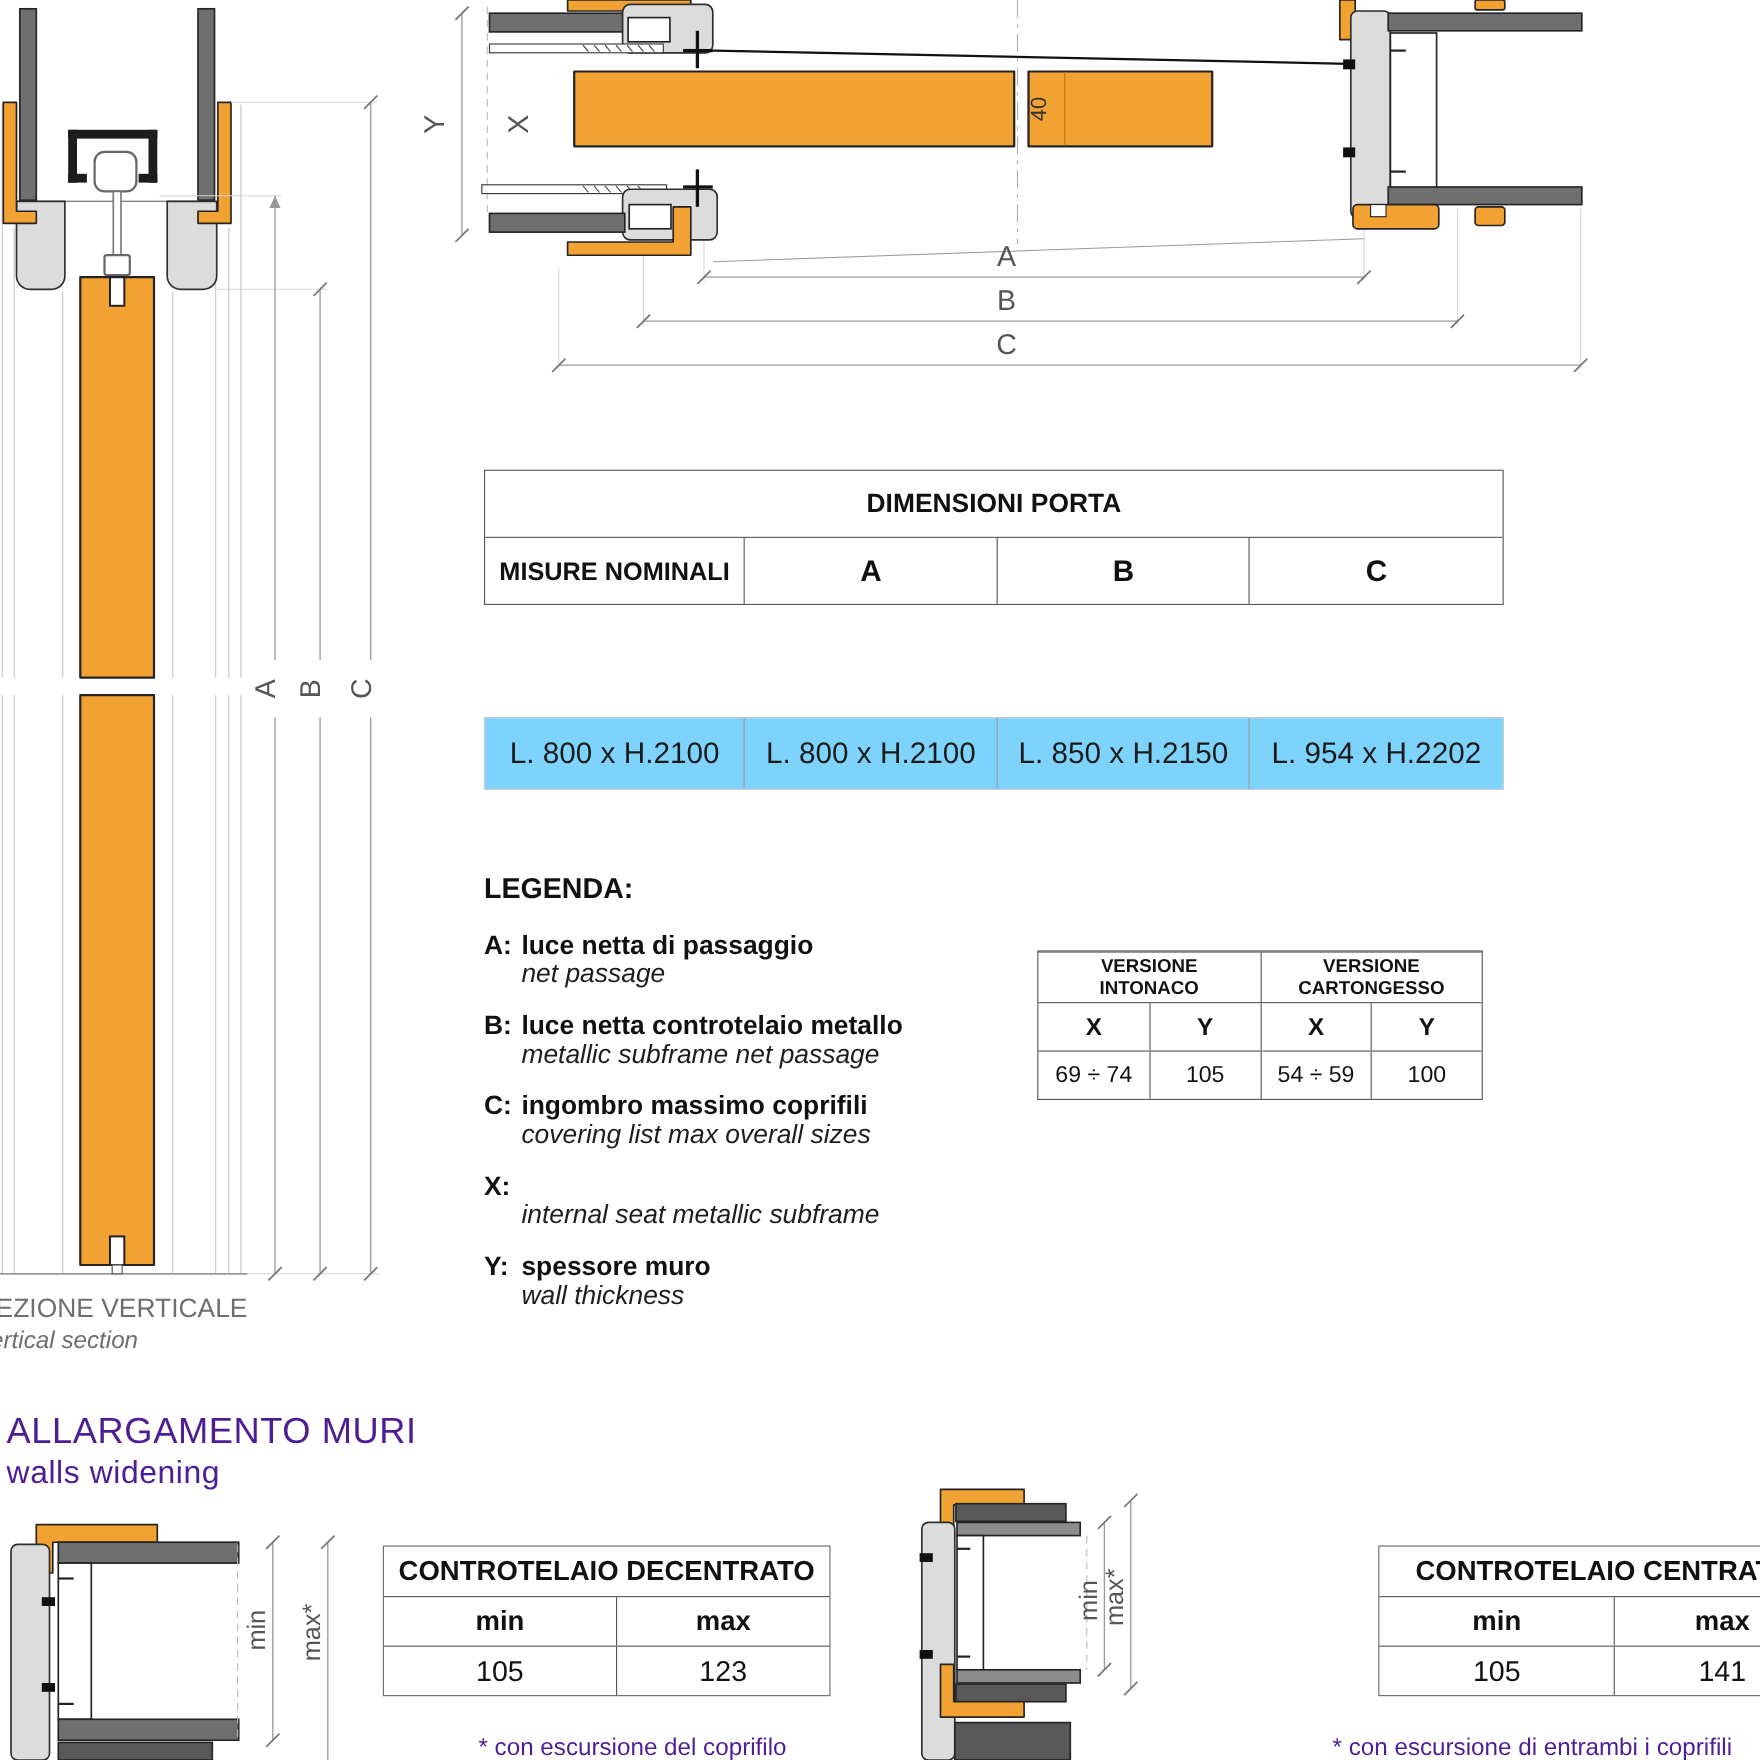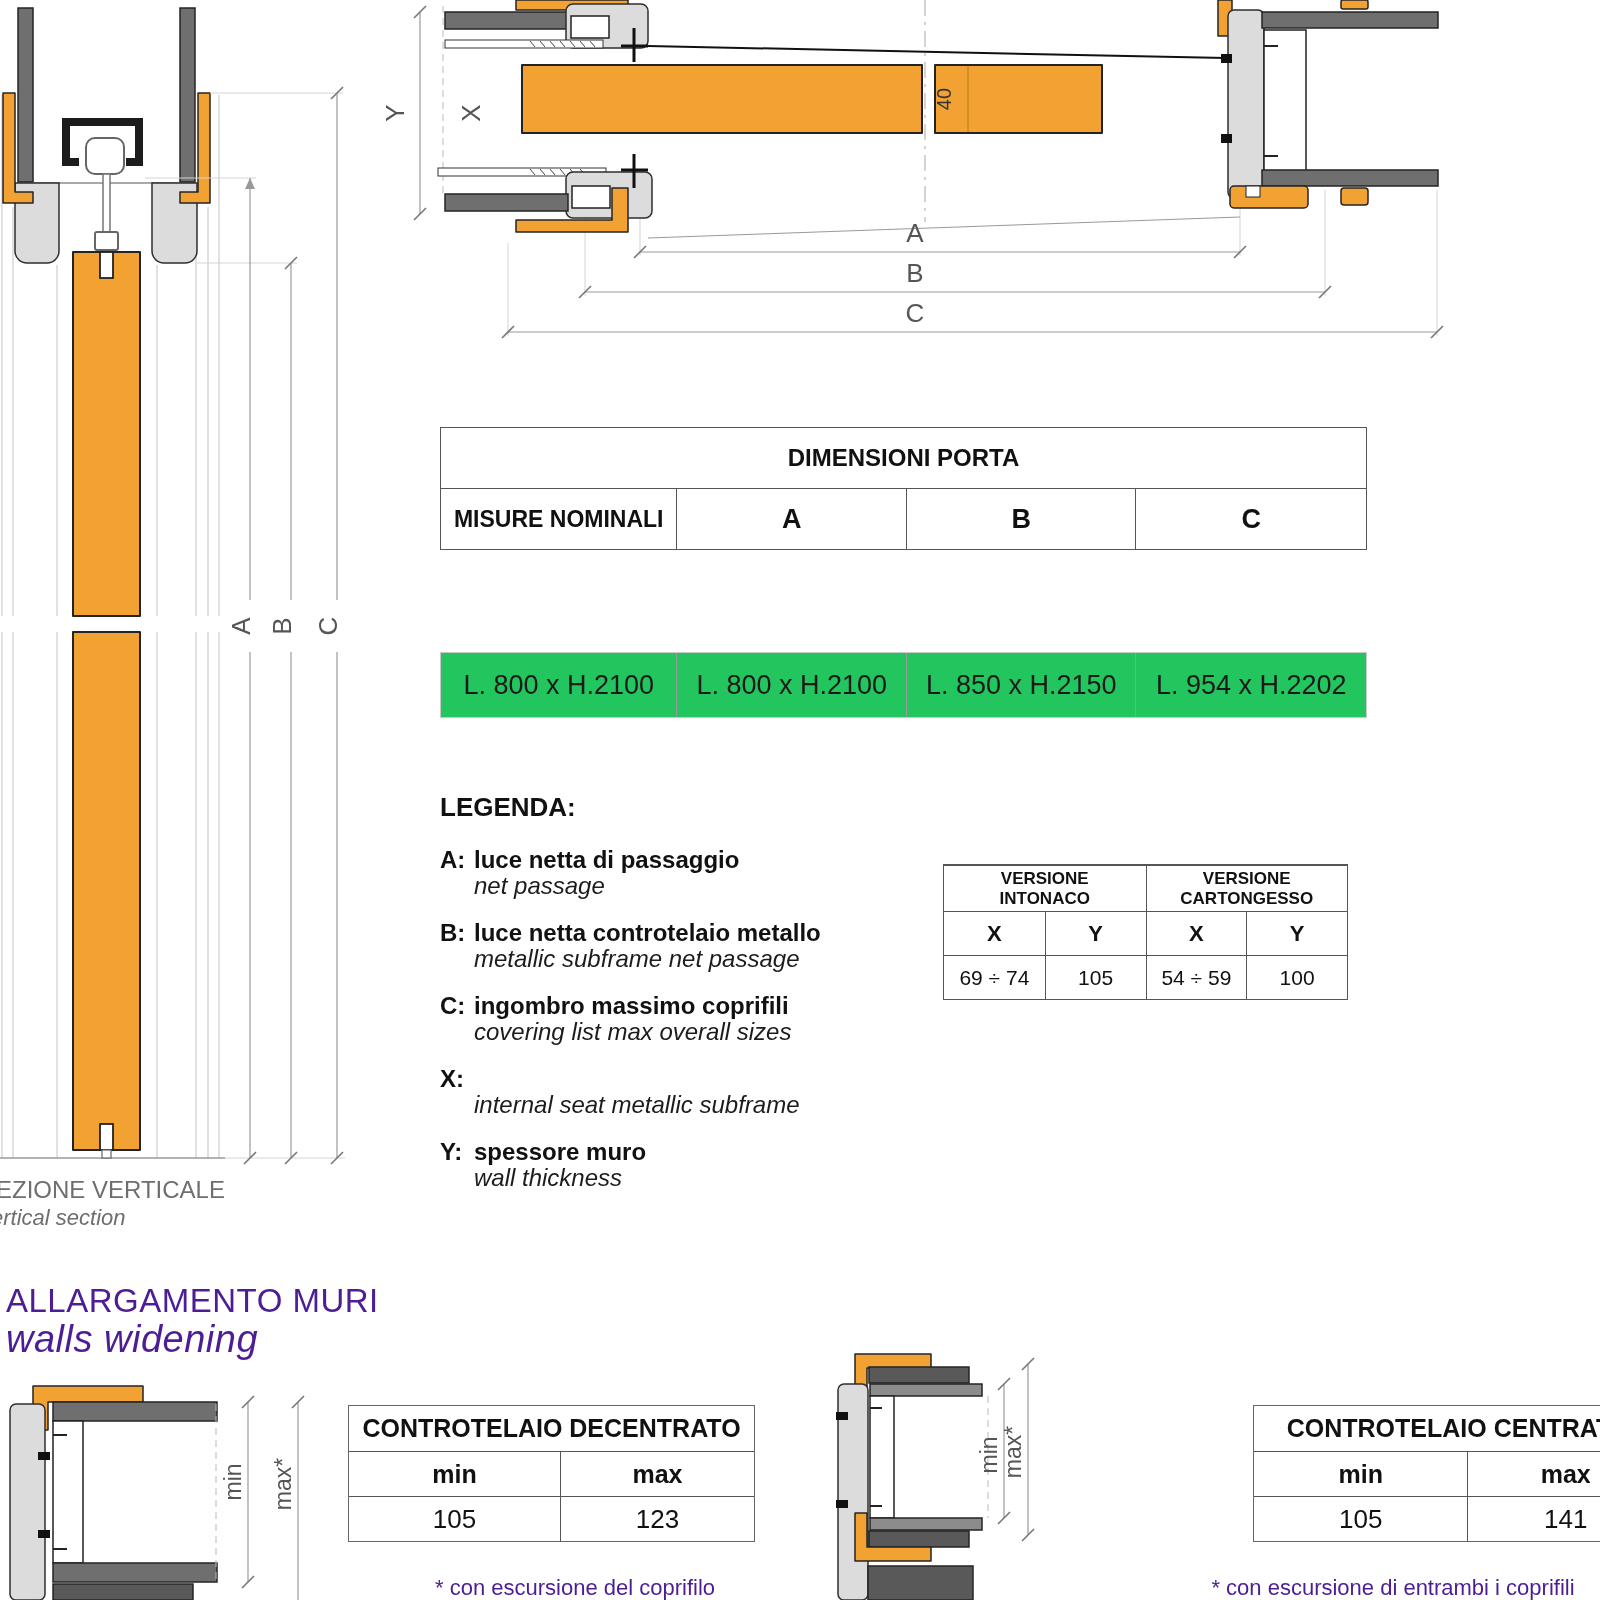--- a/index.html
+++ b/index.html
@@ -31,21 +31,21 @@
   .cell{display:flex;align-items:center;justify-content:center;text-align:center}
   .bL{border-left:1.5px solid #555}
   .bT{border-top:1.5px solid #555}
 
   .porta-title{height:60px;font-weight:bold;font-size:24px;align-items:center;justify-content:center;display:flex}
   .porta-head{height:61px}
   .porta-head .cell{font-weight:bold}
   .misure{font-size:23px}
   .abc{font-size:27px}
 
-  .values-strip{position:absolute;border:1px solid #c9c9c9;display:flex;background:#22c55e}
+  .values-strip{position:absolute;border:1px solid #c9c9c9;display:flex;background:#7dd3fc}
   .values-strip .cell{font-size:27px;color:#1a1a1a}
   .values-strip .sep{border-left:1.5px solid #999}
 
   .muro .cell{font-weight:bold}
   .muro-title{height:46px;font-size:22px;font-weight:bold;display:flex;align-items:center;justify-content:center}
   .muro-groups{height:46px}
   .muro-groups .cell{font-size:17px;line-height:20px}
   .muro-xy{height:44px}
   .muro-xy .cell{font-size:22px}
   .muro-vals{height:44px}
@@ -53,21 +53,21 @@
 
   .ct-title{height:45px;font-size:25px;font-weight:bold;display:flex;align-items:center;justify-content:center}
   .ct-head{height:45px}
   .ct-head .cell{font-weight:bold;font-size:25px}
   .ct-vals{height:45px}
   .ct-vals .cell{font-size:26px}
 
   .caption{color:#6e6e6e;font-size:24px;line-height:28px}
   .caption .it2{font-style:italic;font-size:22px}
   .bigcaption{color:#4c1d95;font-size:33px;line-height:38px;letter-spacing:.5px}
-  .bigcaption .it2{font-style:italic;font-size:38px}
+  .bigcaption .it2{font-size:29px}
   .footnote{position:absolute;color:#4c1d95;font-size:22px;text-align:center}
 
   .legend{position:absolute;width:490px}
   .legend h3{font-size:26px;font-weight:bold;margin-bottom:24px}
   .legend .item{margin-bottom:21px;font-size:24px;line-height:26px}
   .legend .l1{display:flex;font-weight:bold}
   .legend .key{width:34px;flex:none}
   .legend .en{font-style:italic;padding-left:34px;color:#1c1c1c}
 </style>
 </head>

